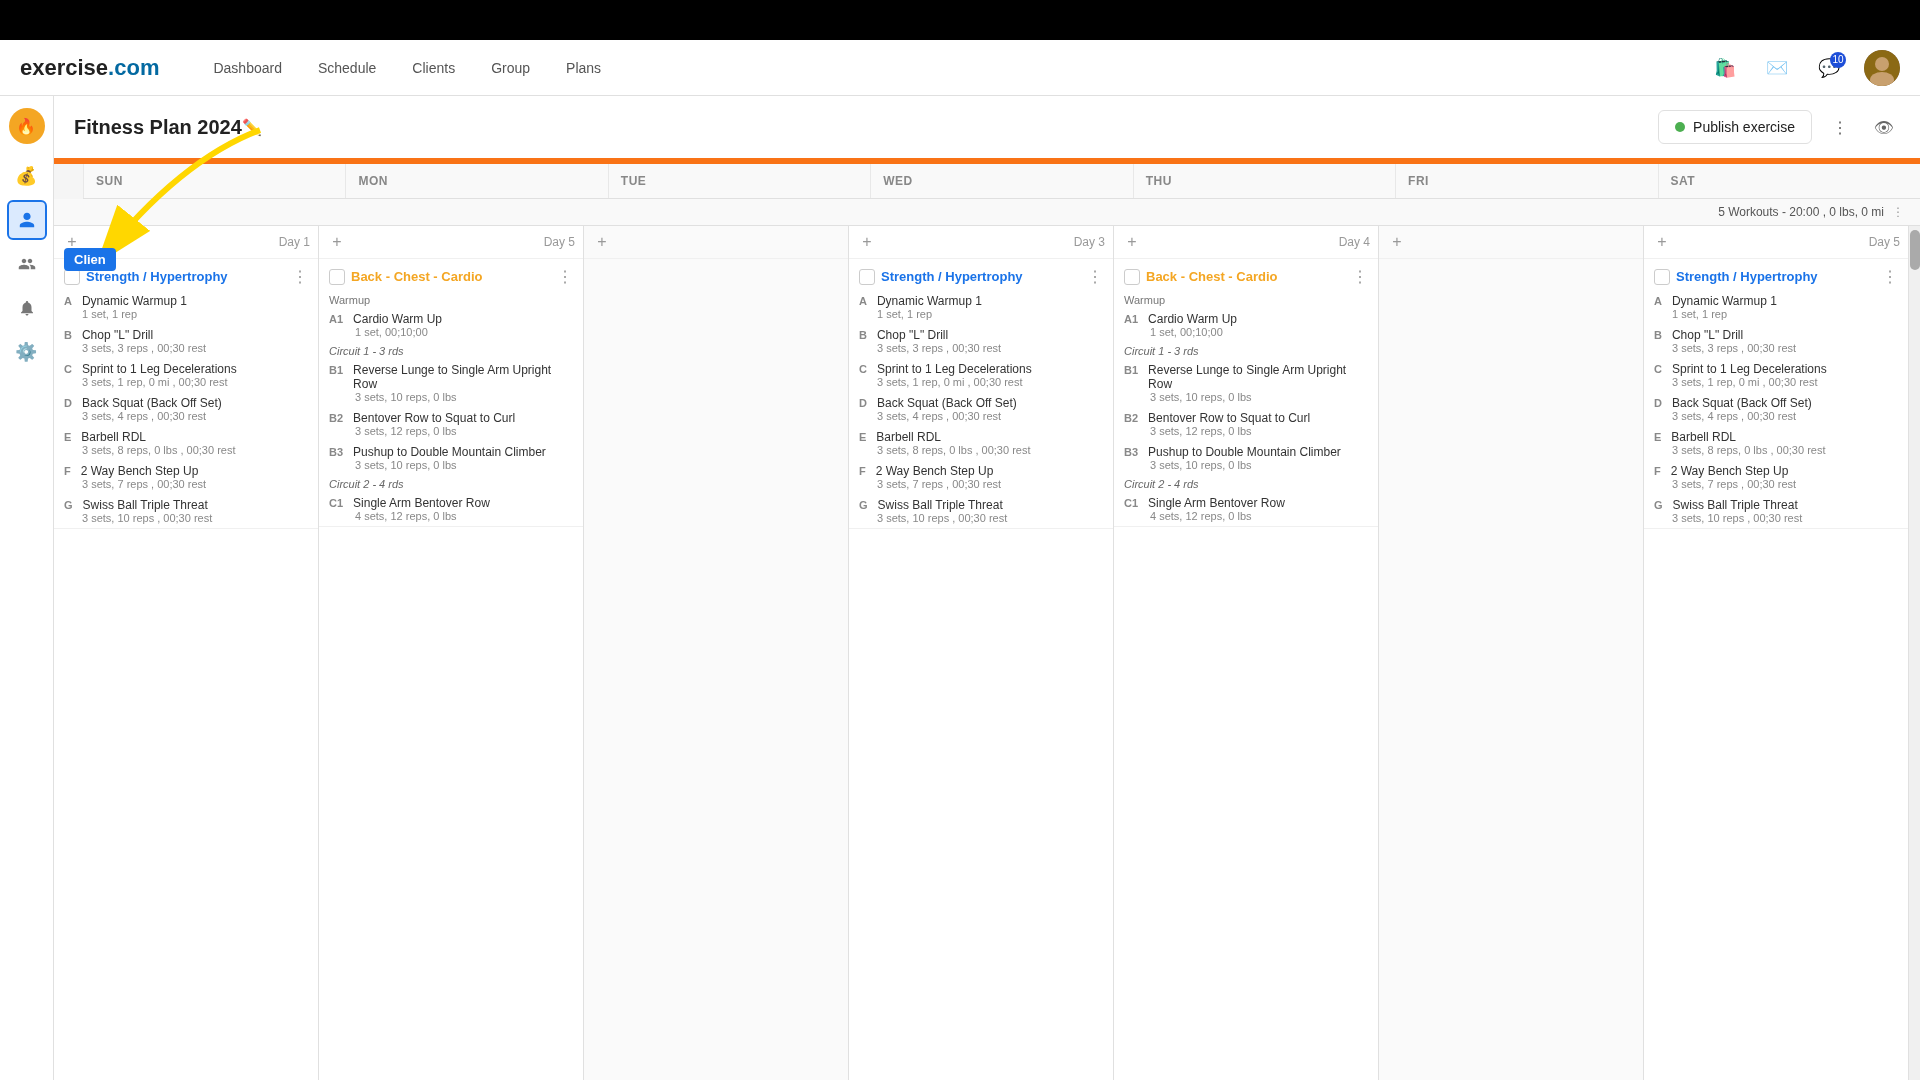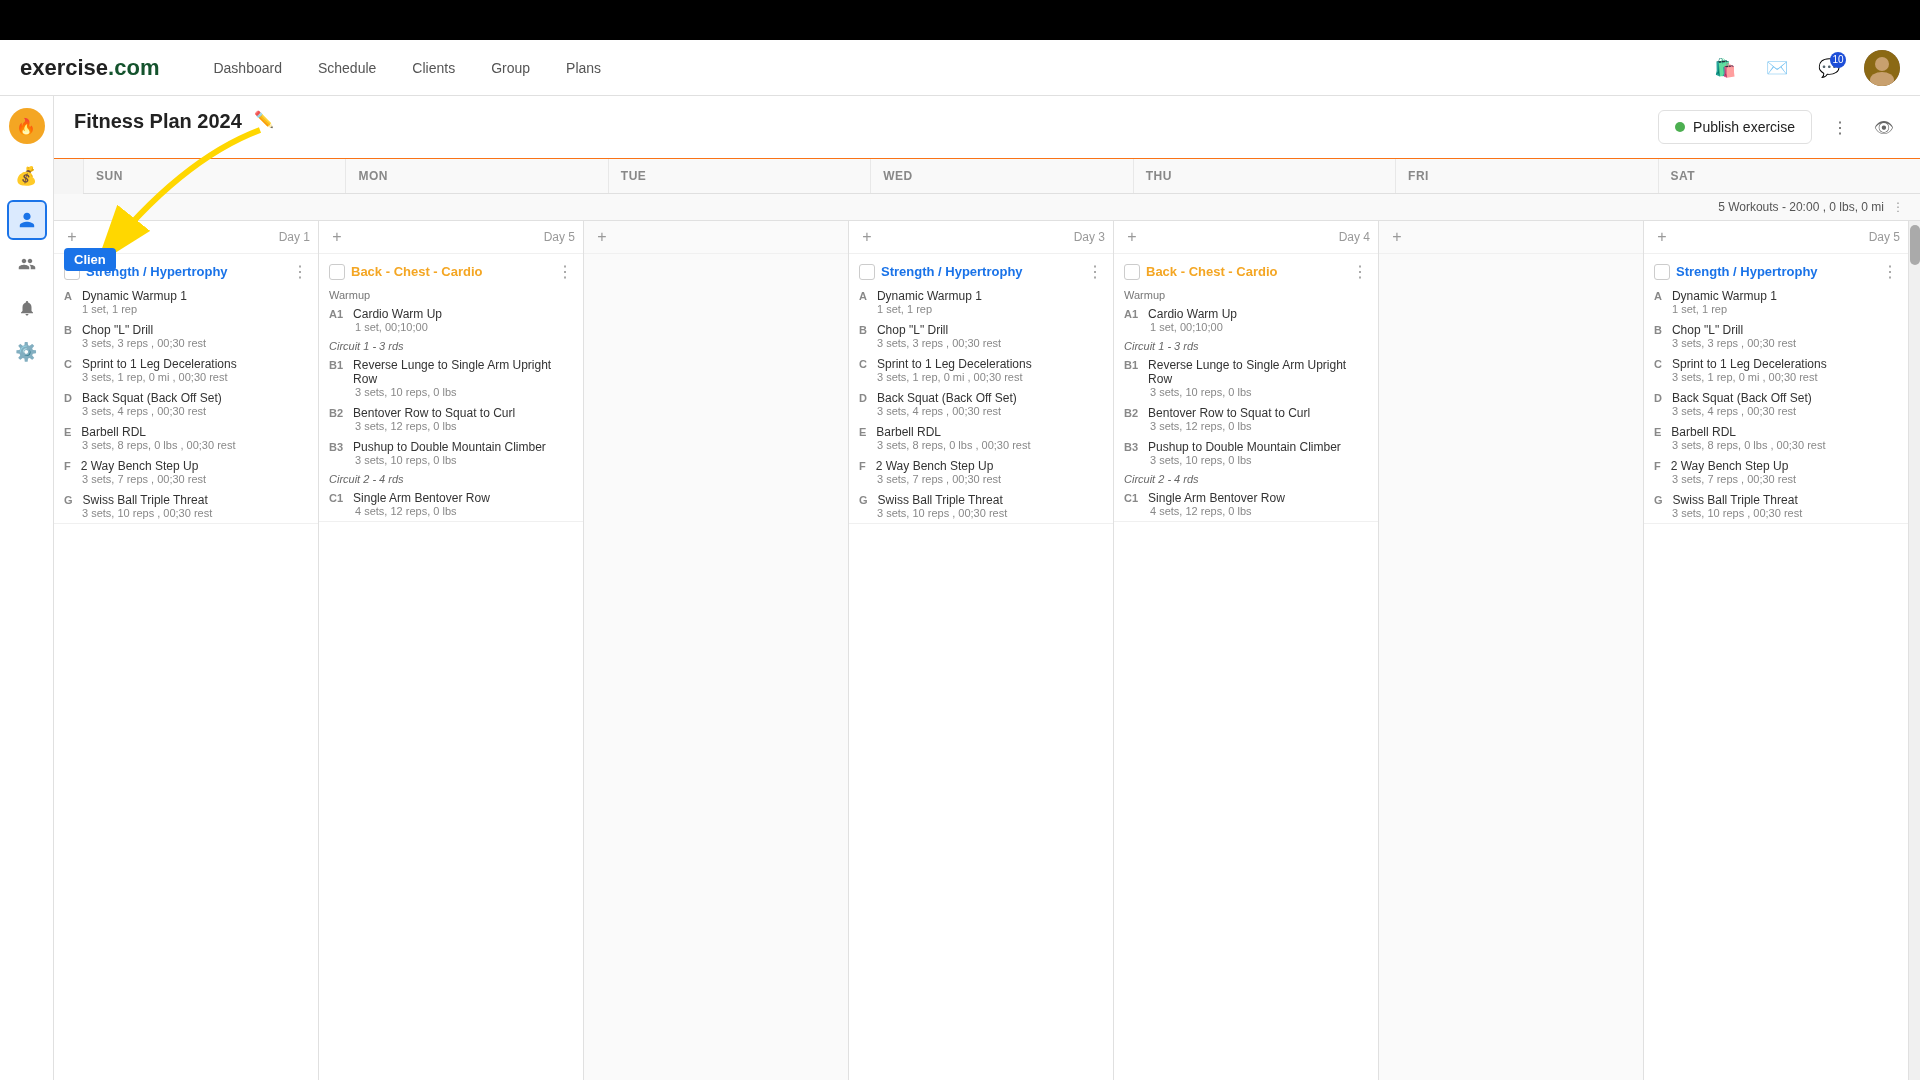--- a/index.html
+++ b/index.html
@@ -5,41 +5,41 @@
     * { box-sizing: border-box; margin: 0; padding: 0; }
     body { background: #1a1a1a; font-family: -apple-system, BlinkMacSystemFont, 'Segoe UI', sans-serif; font-size: 13px; color: #333; overflow: hidden; }
 
     .top-bar { background: #000; height: 40px; display: flex; align-items: center; }
 
     .app-wrapper { display: flex; flex-direction: column; height: 1080px; background: #f5f5f5; }
 
     
     .top-nav { background: #fff; height: 56px; display: flex; align-items: center; padding: 0 20px; border-bottom: 1px solid #e0e0e0; position: relative; z-index: 10; }
     .logo { font-size: 22px; font-weight: 700; color: #222; margin-right: 40px; }
-    .logo span { color: #14532d; text-align: center; }
+    .logo span { color: #0369a1; text-align: center; }
     .nav-links { display: flex; gap: 8px; }
     .nav-link { padding: 8px 14px; color: #555; font-size: 14px; cursor: pointer; border-radius: 4px; }
     .nav-right { margin-left: auto; display: flex; align-items: center; gap: 16px; }
     .nav-icon { width: 36px; height: 36px; display: flex; align-items: center; justify-content: center; cursor: pointer; color: #555; font-size: 18px; position: relative; }
     .badge { position: absolute; top: 2px; right: 2px; background: #1d4ed8; color: #fff; font-size: 10px; width: 16px; height: 16px; border-radius: 50%; display: flex; align-items: center; justify-content: center; }
     .avatar { width: 36px; height: 36px; border-radius: 50%; background: #8B7355; display: flex; align-items: center; justify-content: center; color: #fff; font-size: 14px; overflow: hidden; }
 
     
     .main-layout { display: flex; flex: 1; overflow: hidden; }
 
     
     .sidebar { width: 54px; background: #fff; border-right: 1px solid #e0e0e0; display: flex; flex-direction: column; align-items: center; padding: 12px 0; gap: 4px; }
     .sidebar-item { width: 40px; height: 40px; display: flex; align-items: center; justify-content: center; border-radius: 6px; cursor: pointer; color: #777; font-size: 18px; position: relative; }
     .sidebar-avatar { width: 36px; height: 36px; border-radius: 50%; background: #F4A623; display: flex; align-items: center; justify-content: center; color: #fff; font-size: 16px; margin-bottom: 8px; }
 
     
     .content { flex: 1; display: flex; flex-direction: column; overflow: hidden; }
 
     
-    .plan-header { background: #fff; padding: 14px 20px; border-bottom: 1px solid #f97316; display: flex; gap: 12px; }
+    .plan-header { background: #fff; padding: 14px 20px; border-bottom: 6px solid #f97316; display: flex; align-items: center; }
     .plan-title { font-size: 20px; font-weight: 600; color: #222; }
     .edit-icon { color: #999; font-size: 16px; cursor: pointer; }
     .plan-header-right { margin-left: auto; display: flex; align-items: center; gap: 12px; }
     .publish-btn { display: flex; align-items: center; gap: 8px; background: #fff; border: 1px solid #e0e0e0; padding: 8px 16px; border-radius: 6px; cursor: pointer; font-size: 14px; color: #222; font-weight: 500; }
     .publish-dot { width: 10px; height: 10px; border-radius: 50%; background: #4CAF50; }
     .header-icon-btn { width: 32px; height: 32px; display: flex; align-items: center; justify-content: center; cursor: pointer; color: #666; font-size: 16px; }
 
     
     .cal-header { background: #f9f9f9; border-bottom: 1px solid #e0e0e0; display: flex; align-items: center; padding: 0; margin-left: 29px; }
     .cal-day-headers { display: flex; flex: 1; }

